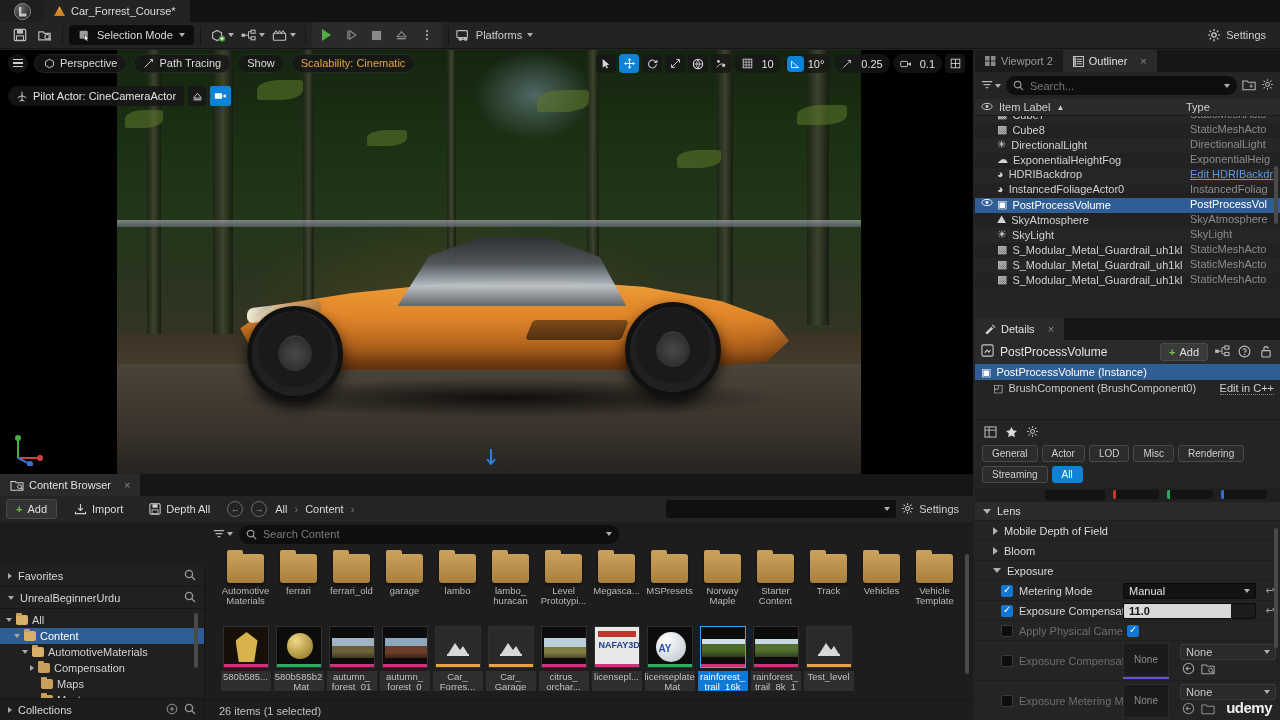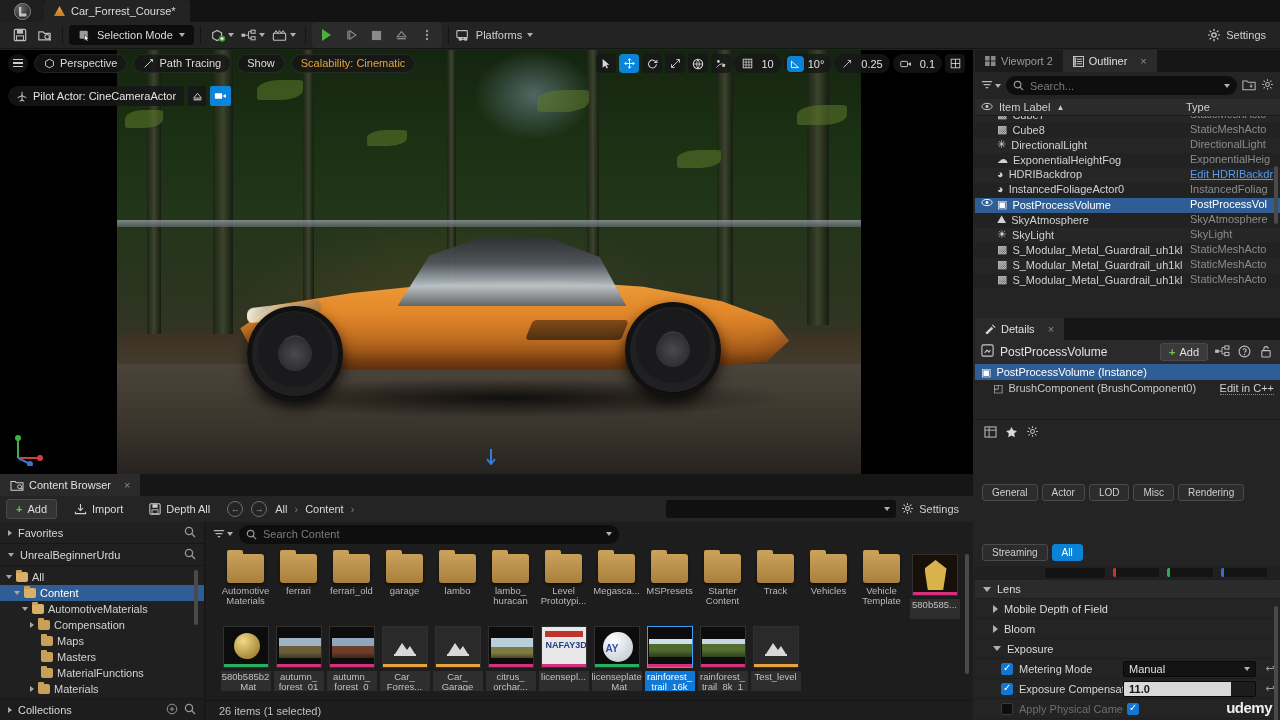--- a/index.html
+++ b/index.html
@@ -194,21 +194,21 @@
   .comp-row { display: flex; align-items: center; height: 16px; padding-left: 6px; font-size: 11px; gap: 5px; }
   .comp-row.sel { background: #2f5d96; color: #fff; }
   .comp-row .editcpp { margin-left: auto; margin-right: 6px; color: #cfcfcf; border-bottom: 1px dotted #8a8a8a; font-size: 11px; }
   .comp-blank { height: 24px; background: #242424; border-bottom: 1px solid #1b1b1b; }
 
   .det-search { display: flex; align-items: center; gap: 5px; padding: 5px 7px; }
   .det-search .searchbox { background: #0e0e0e; }
   .cat-row { display: flex; flex-wrap: wrap; gap: 4px; padding: 0 7px 5px; }
   .cat {
     height: 17px; padding: 0 9px; display: flex; align-items: center; justify-content: center;
-    border: 1px solid #4a4a4a; border-radius: 3px; font-size: 10px; color: #cfcfcf; background: #2c2c2c; margin-top: 39px;
+    border: 1px solid #4a4a4a; border-radius: 3px; font-size: 10px; color: #cfcfcf; background: #2c2c2c;
   }
   .cat.on { background: #0b84d8; border-color: #0b84d8; color: #fff; }
 
   .props { flex: 1; overflow: hidden; position: relative; background: #242424; }
   .prop-clip { height: 13px; display:flex; align-items:center; padding-left: 70px; gap: 8px; background:#202020; overflow:hidden; }
   .clipchip { width: 46px; height: 9px; border-radius: 2px; background:#141414; border-left: 3px solid #c0392b; }
   .clipchip.g { border-left-color: #27ae60; }
   .clipchip.b { border-left-color: #2d6fd4; }
   .grp-row { display: flex; align-items: center; height: 20px; padding-left: 8px; gap: 6px; background: #2b2b2b; border-top:1px solid #1e1e1e; border-bottom: 1px solid #1e1e1e; font-size: 11px; color: #dcdcdc; }
   .tri { width:0;height:0; border-top:4px solid transparent; border-bottom:4px solid transparent; border-left:5px solid #b0b0b0; }
@@ -245,21 +245,21 @@
   .cb-toolbar { display: flex; align-items: center; height: 26px; padding: 0 6px; gap: 8px; background: #242424; }
   .cb-btn { display: flex; align-items: center; gap: 5px; height: 20px; padding: 0 9px; border-radius: 3px; color: #dcdcdc; font-size: 11px; }
   .cb-btn.add { background: #343434; border: 1px solid #4a4a4a; }
   .nav-circle { width: 16px; height: 16px; border-radius: 50%; border: 1px solid #6d6d6d; display:flex; align-items:center; justify-content:center; color:#9a9a9a; font-size: 9px; }
   .crumbs { display: flex; align-items: center; gap: 7px; color: #d6d6d6; font-size: 11px; }
   .crumb-sep { color: #7d7d7d; }
   .cb-settings { margin-left: auto; display: flex; align-items: center; gap: 5px; color: #cfcfcf; padding-right: 8px; }
   .cb-search-drop { width: 230px; height: 18px; background: #101010; border-radius: 3px; display:flex; align-items:center; justify-content:flex-end; padding-right:6px; color:#8a8a8a; }
 
   .cb-body { display: flex; height: 198px; }
-  .cb-left { width: 205px; background: #202020; border-right: 1px solid #151515; display: flex; flex-direction: column; }
+  .cb-left { width: 205px; background: #202020; border-right: 1px solid #151515; display: flex; flex-direction: column; margin-top: 43px; }
   .side-head { display: flex; align-items: center; height: 22px; padding: 0 8px; gap: 6px; font-size: 11px; color: #d8d8d8; border-bottom: 1px solid #171717; }
   .side-head .sp { margin-left: auto; color: #9a9a9a; }
   .tree { flex: 1; padding-top: 3px; overflow: hidden; position: relative; }
   .tree-row { display: flex; align-items: center; height: 16px; gap: 4px; font-size: 11px; color: #d2d2d2; }
   .tree-row.sel { background: #2f5d96; color: #fff; }
   .folder { width: 12px; height: 10px; background: #c9a05a; border-radius: 1px 2px 2px 2px; position: relative; flex:none; }
   .folder::before { content:""; position:absolute; left:0; top:-2.5px; width:6px; height:3px; background:#c9a05a; border-radius:1px 1px 0 0; }
   .folder.open { background: #d8b068; }
   .tri-sm { width:0;height:0;border-top:3.5px solid transparent;border-bottom:3.5px solid transparent;border-left:4.5px solid #a8a8a8; flex:none; }
   .tri-sm.down { border-left:3.5px solid transparent;border-right:3.5px solid transparent;border-top:4.5px solid #a8a8a8;border-bottom:0; }
@@ -1165,20 +1165,24 @@
           <div class="tile">
               <div class="tile-fold"></div>
               <div class="tile-lbl">Megasca...</div>
             </div>
           <div class="tile">
               <div class="tile-fold"></div>
               <div class="tile-lbl">MSPresets</div>
             </div>
           <div class="tile">
               <div class="tile-fold"></div>
+              <div class="tile-lbl">Norway Maple</div>
+            </div>
+          <div class="tile">
+              <div class="tile-fold"></div>
               <div class="tile-lbl">Starter Content</div>
             </div>
           <div class="tile">
               <div class="tile-fold"></div>
               <div class="tile-lbl">Track</div>
             </div>
           <div class="tile">
               <div class="tile-fold"></div>
               <div class="tile-lbl">Vehicles</div>
             </div>

